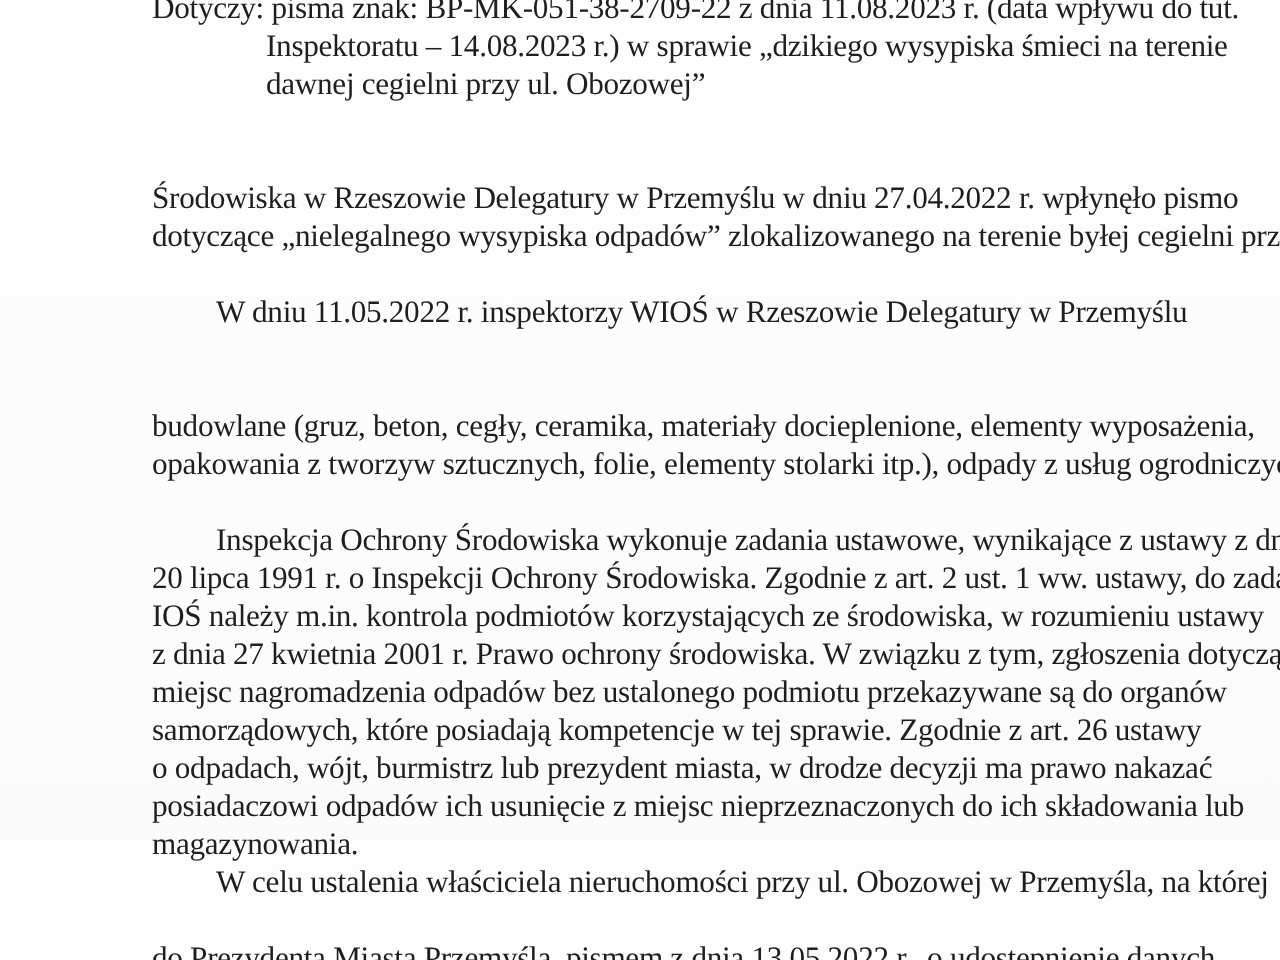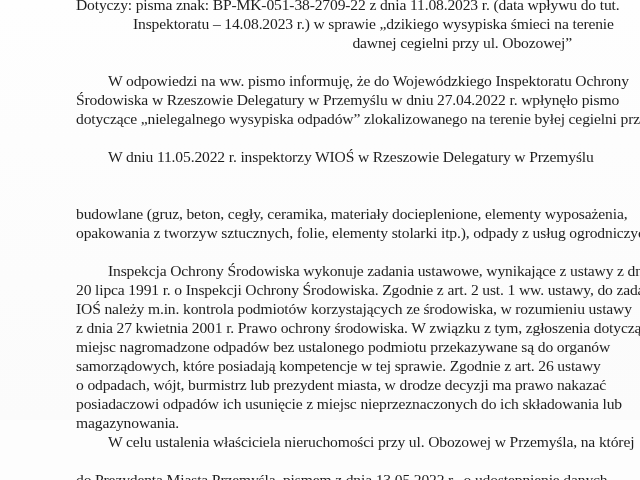--- a/index.html
+++ b/index.html
@@ -16,46 +16,45 @@
   }
   .line {
     position: absolute;
     font-size: 15.6px;
     line-height: 19px;
     white-space: nowrap;
     letter-spacing: -0.15px;
   }
   .just { text-align: justify; text-align-last: justify; }
   .ref { left: 76px; width: 496px; }
-  .ref2 { left: 133px; width: 439px; text-align: right; }
+  .ref2 { left: 133px; width: 439px; }
   .body-l { left: 76px; width: 496px; }
   .ind { left: 108px; width: 464px; }
 </style>
 </head>
 <body>
 
 <div class="page">
 
   <div class="line ref just" style="top:-5px">Dotyczy: pisma znak: BP-MK-051-38-2709-22 z dnia 11.08.2023 r. (data wpływu do tut.</div>
   <div class="line ref2 just" style="top:14px">Inspektoratu – 14.08.2023 r.) w sprawie „dzikiego wysypiska śmieci na terenie</div>
   <div class="line ref2" style="top:33px">dawnej cegielni przy ul. Obozowej”</div>
 
-  <div class="line ind just" style="top:71px">W odpowiedzi na ww. pismo informuję, że do Wojewódzkiego Inspektoratu Ochrony</div>
   <div class="line body-l just" style="top:90px">Środowiska w Rzeszowie Delegatury w Przemyślu w dniu 27.04.2022 r. wpłynęło pismo</div>
   <div class="line body-l just" style="top:109px">dotyczące „nielegalnego wysypiska odpadów” zlokalizowanego na terenie byłej cegielni przy</div>
 
   <div class="line ind just" style="top:147px">W dniu 11.05.2022 r. inspektorzy WIOŚ w Rzeszowie Delegatury w Przemyślu</div>
   <div class="line body-l just" style="top:204px">budowlane (gruz, beton, cegły, ceramika, materiały docieplenione, elementy wyposażenia,</div>
   <div class="line body-l just" style="top:223px">opakowania z tworzyw sztucznych, folie, elementy stolarki itp.), odpady z usług ogrodniczych</div>
 
   <div class="line ind just" style="top:261px">Inspekcja Ochrony Środowiska wykonuje zadania ustawowe, wynikające z ustawy  z dnia</div>
   <div class="line body-l just" style="top:280px">20 lipca 1991 r. o Inspekcji Ochrony Środowiska. Zgodnie z art. 2 ust. 1 ww. ustawy, do zadań</div>
   <div class="line body-l just" style="top:299px">IOŚ należy m.in. kontrola podmiotów korzystających ze środowiska, w rozumieniu ustawy</div>
   <div class="line body-l just" style="top:318px">z dnia 27 kwietnia 2001 r. Prawo ochrony środowiska. W związku z tym, zgłoszenia dotyczące</div>
-  <div class="line body-l just" style="top:337px">miejsc nagromadzone odpadów bez ustalonego podmiotu przekazywane są do organów</div>
+  <div class="line body-l just" style="top:337px">miejsc nagromadzenia odpadów bez ustalonego podmiotu przekazywane są do organów</div>
   <div class="line body-l just" style="top:356px">samorządowych, które posiadają kompetencje w tej sprawie. Zgodnie z art. 26 ustawy</div>
   <div class="line body-l just" style="top:375px">o odpadach, wójt, burmistrz lub prezydent miasta, w drodze decyzji ma prawo nakazać</div>
   <div class="line body-l just" style="top:394px">posiadaczowi odpadów ich usunięcie z miejsc nieprzeznaczonych do ich składowania lub</div>
   <div class="line body-l" style="top:413px">magazynowania.</div>
 
   <div class="line ind just" style="top:432px">W celu ustalenia właściciela nieruchomości przy ul. Obozowej w Przemyśla, na której</div>
   <div class="line body-l just" style="top:470px">do Prezydenta Miasta Przemyśla, pismem z dnia 13.05.2022 r., o udostępnienie danych</div>
 
 </div>
 

